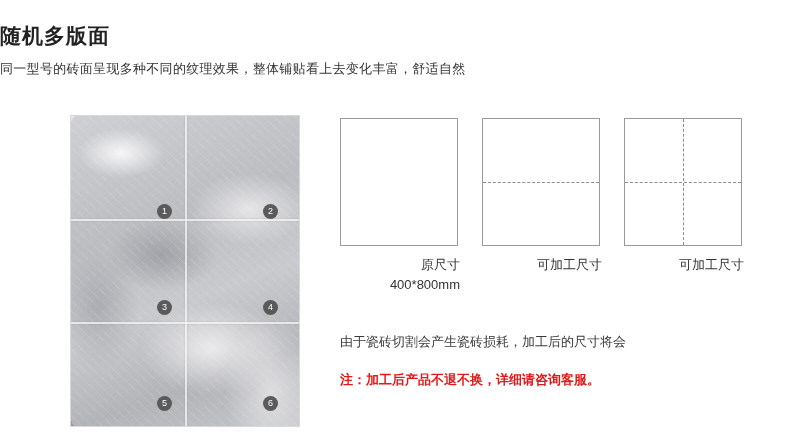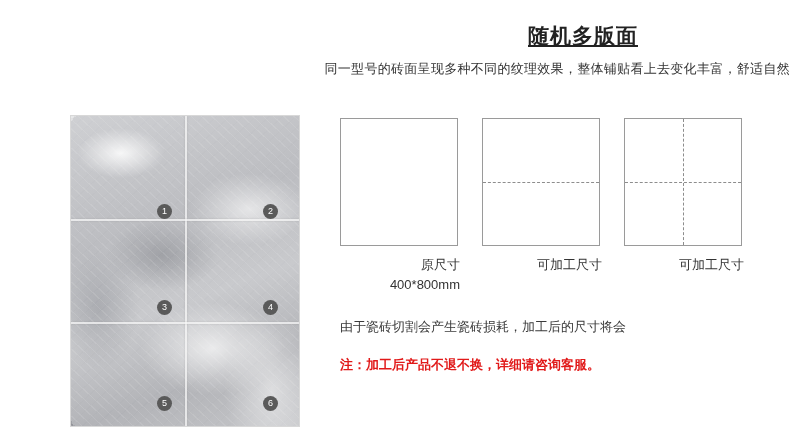--- a/index.html
+++ b/index.html
@@ -18,33 +18,32 @@
   .page {
     position: relative;
     width: 790px;
     height: 440px;
   }
   .title {
     position: absolute;
     top: 22px;
     left: 0;
     width: 638px;
-    text-align: right;
+    text-align: left;
     font-size: 21px;
     font-weight: bold;
     color: #222;
     letter-spacing: 1px;
-    text-decoration: underline;
   }
   .subtitle {
     position: absolute;
     top: 60px;
     left: 0;
     width: 790px;
-    text-align: right;
+    text-align: left;
     font-size: 13px;
     color: #333;
     letter-spacing: 0.3px;
   }
 
   
   .tile-photo {
     position: absolute;
     left: 70px;
     top: 115px;
@@ -147,21 +146,21 @@
     border-left: 1px dashed #8d8d8d;
   }
   .size-caption {
     margin-top: 9px;
     font-size: 13px;
     color: #333;
     line-height: 1.55;
     text-align: right;
   }
   .note {
-    margin-top: 21px;
+    margin-top: 36px;
     font-size: 13px;
     color: #3a3a3a;
     line-height: 1.75;
   }
   .warn {
     margin-top: 16px;
     font-size: 13px;
     color: #e11919;
     font-weight: bold;
     line-height: 1.6;

